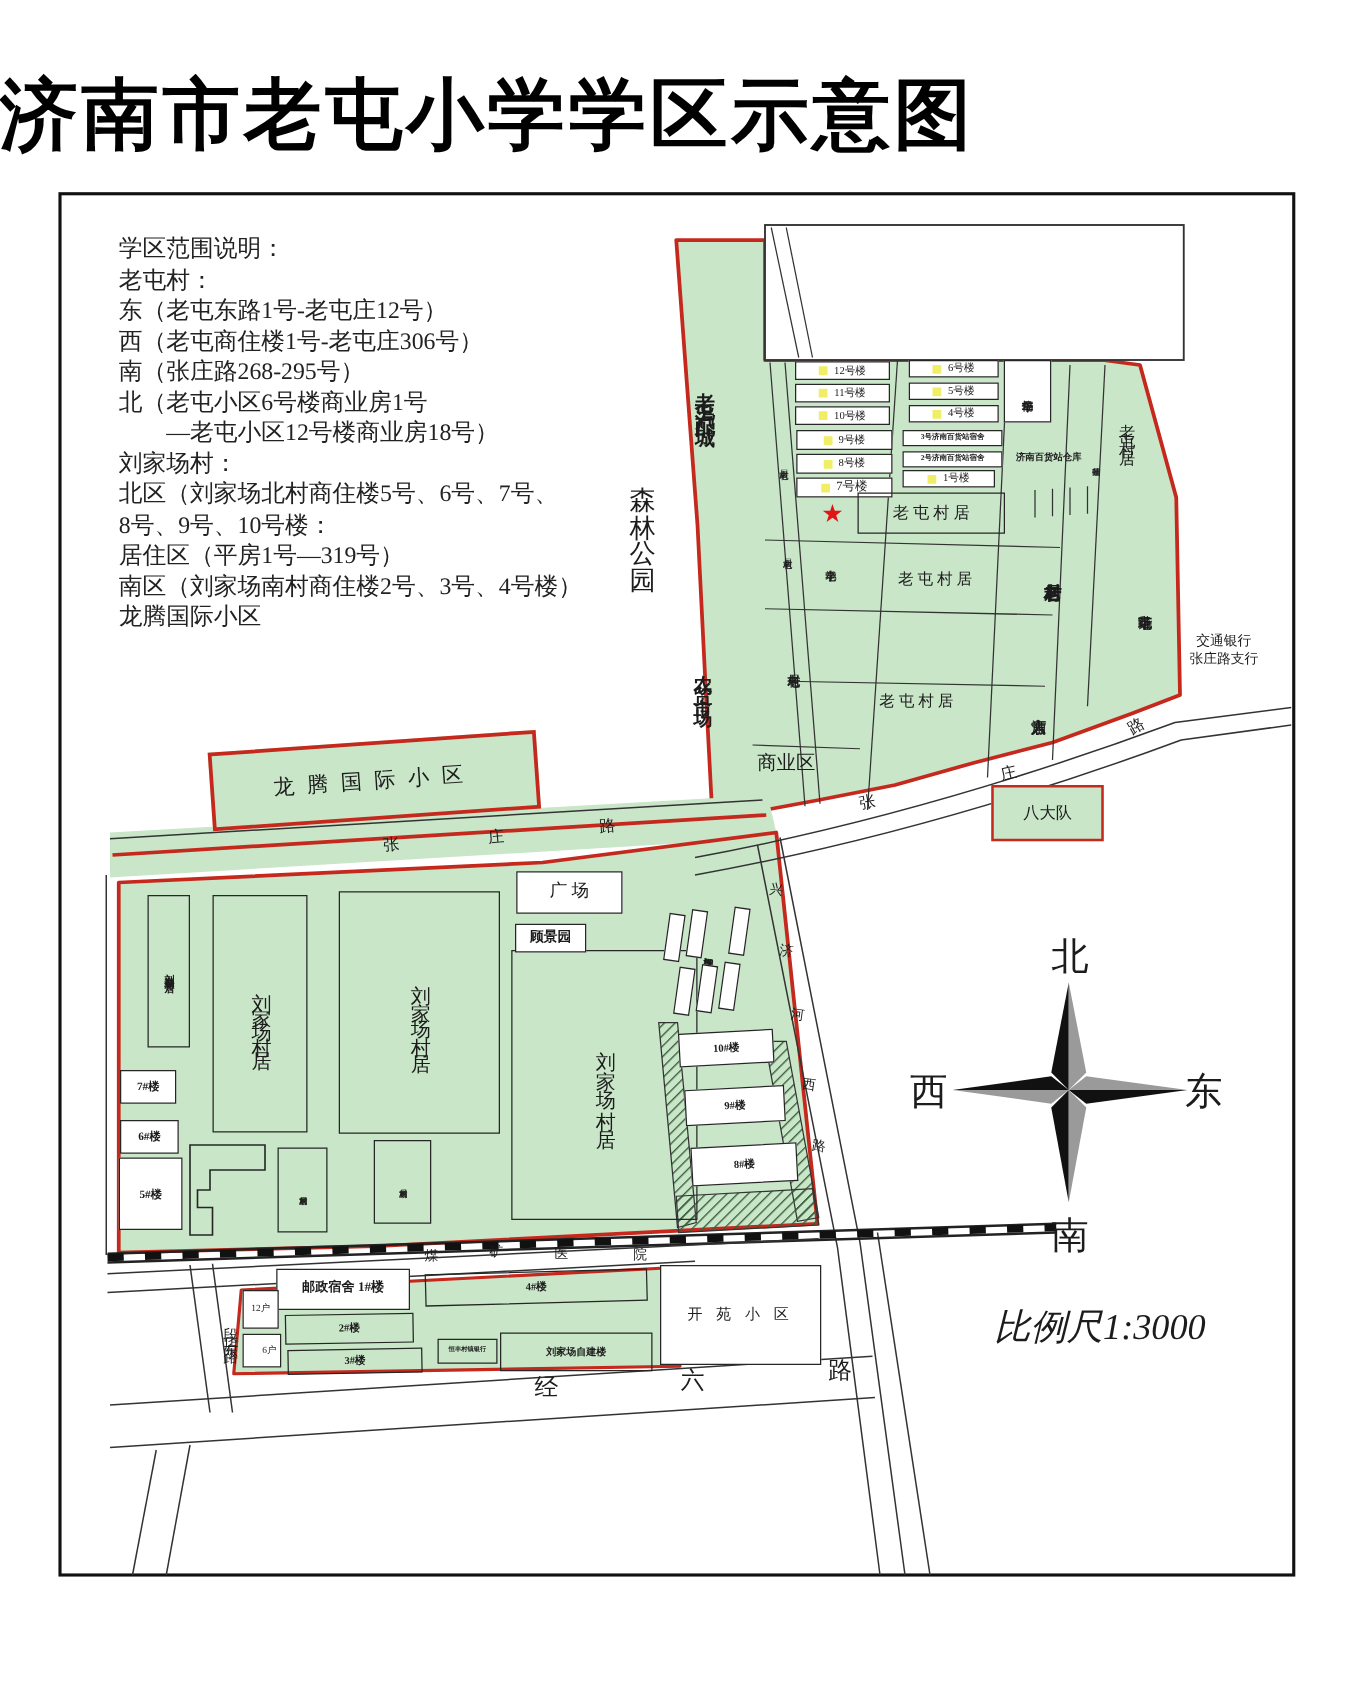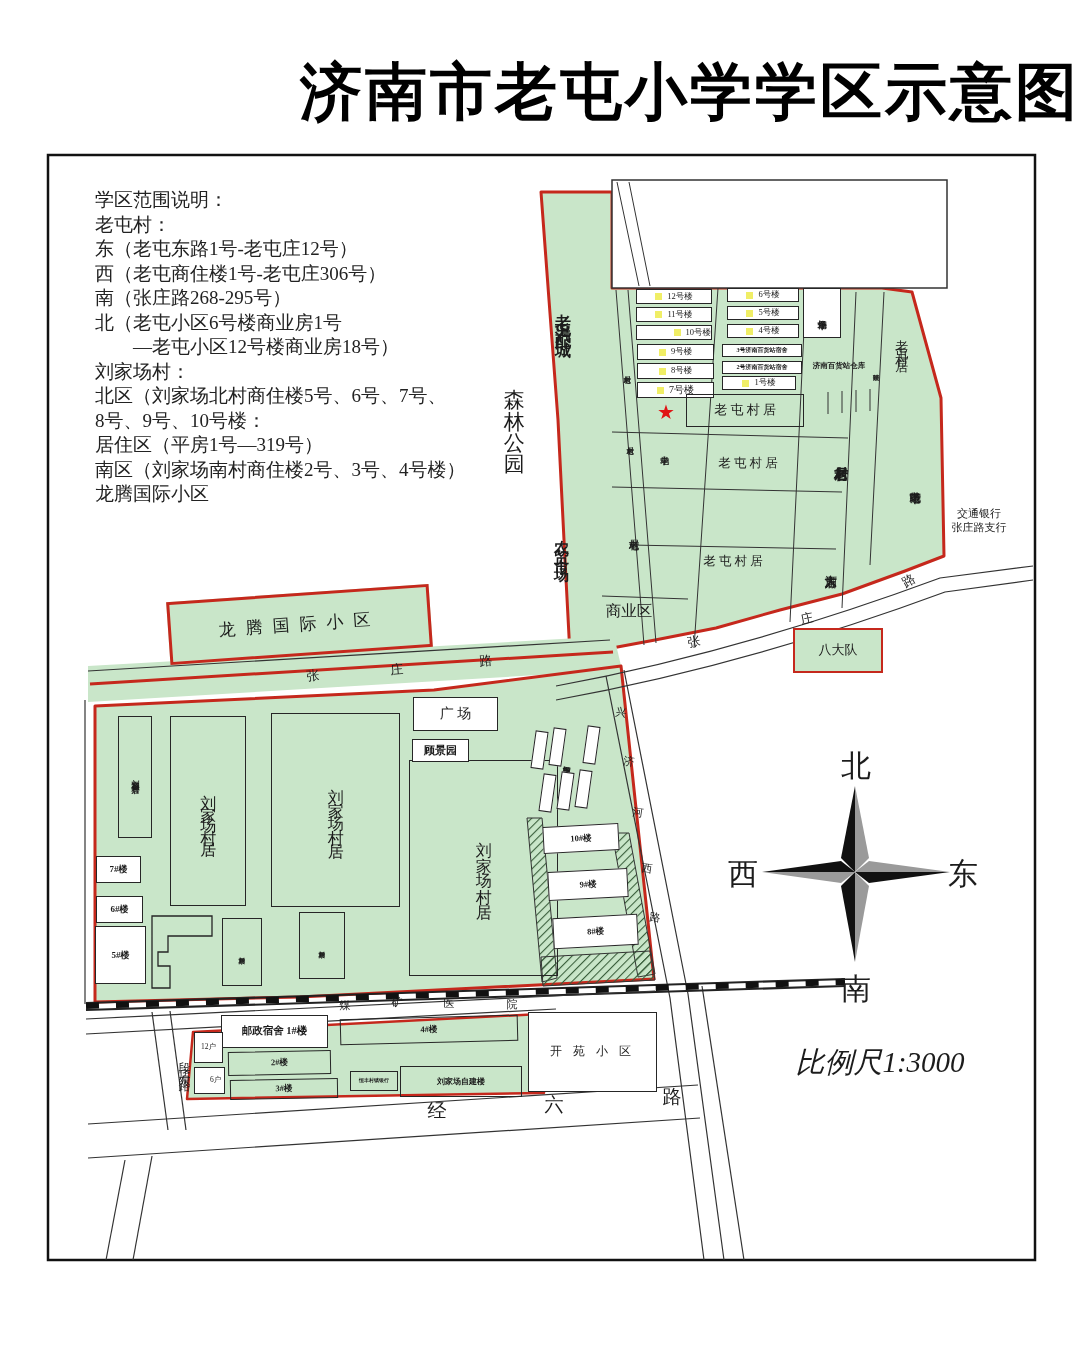--- a/index.html
+++ b/index.html
@@ -1,19 +1,19 @@
 <!DOCTYPE html>
 <html style="--green: #c9e6c9; --red: #c5281c; --yellow: #f0ee66; --star: #e01515; --ink: #1c1c1c; --gray: #9a9a9a;"><head>
 <meta charset="utf-8">
 <style>
   html,body{margin:0;padding:0;background:#fff;}
   #page{position:relative;width:1080px;height:1349px;background:#fff;overflow:hidden;
         font-family:"Liberation Serif","DejaVu Serif",serif;color:var(--ink);}
   :root{--green:#c9e6c9;--red:#c5281c;--yellow:#f0ee66;--star:#e01515;--ink:#1c1c1c;--gray:#9a9a9a;}
-  #title{position:absolute;left:0;top:50px;width:100%;text-align:right;
+  #title{position:absolute;left:0;top:50px;width:100%;text-align:left;
          font-family:"Liberation Sans","DejaVu Sans",sans-serif;
          font-weight:bold;font-size:62px;letter-spacing:3px;color:#000;}
   #legend{position:absolute;left:95px;top:188px;width:420px;font-size:19px;
           line-height:24.5px;white-space:pre-line;color:#222;}
   svg.base{position:absolute;left:0;top:0;}
   #map-layer{position:absolute;left:0;top:0;width:100%;height:100%;}
   .lbl{position:absolute;white-space:pre;text-align:center;color:var(--ink);line-height:1.25;}
   .lbl.v{writing-mode:vertical-rl;}
   .lbl.b{font-weight:bold;}
   .box{position:absolute;border:1.3px solid #262626;box-sizing:border-box;
@@ -183,21 +183,21 @@
       <div class="lbl" style="left: 963px; top: 874px; font-size: 30px; transform: translate(-50%, -50%) rotate(0deg);">东</div>
       <div class="lbl" style="left: 880px; top: 1062px; font-size: 29px; transform: translate(-50%, -50%) rotate(0deg); font-style: italic;">比例尺1:3000</div>
       <div class="box f-w" style="left: 636px; top: 289px; width: 76px; height: 15px;">
         <span class="dot"></span>
         <span class="blbl" style="font-size: 8.5px;">12号楼</span>
       </div>
       <div class="box f-w" style="left: 636px; top: 307px; width: 76px; height: 15px;">
         <span class="dot"></span>
         <span class="blbl" style="font-size: 8.5px;">11号楼</span>
       </div>
-      <div class="box f-w" style="left: 636px; top: 325px; width: 76px; height: 15px; justify-content: flex-end;">
+      <div class="box f-w" style="left: 636px; top: 325px; width: 76px; height: 15px;">
         <span class="dot"></span>
         <span class="blbl" style="font-size: 8.5px;">10号楼</span>
       </div>
       <div class="box f-w" style="left: 637px; top: 344px; width: 77px; height: 16px;">
         <span class="dot"></span>
         <span class="blbl" style="font-size: 8.5px;">9号楼</span>
       </div>
       <div class="box f-w" style="left: 637px; top: 363px; width: 77px; height: 16px;">
         <span class="dot"></span>
         <span class="blbl" style="font-size: 8.5px;">8号楼</span>

